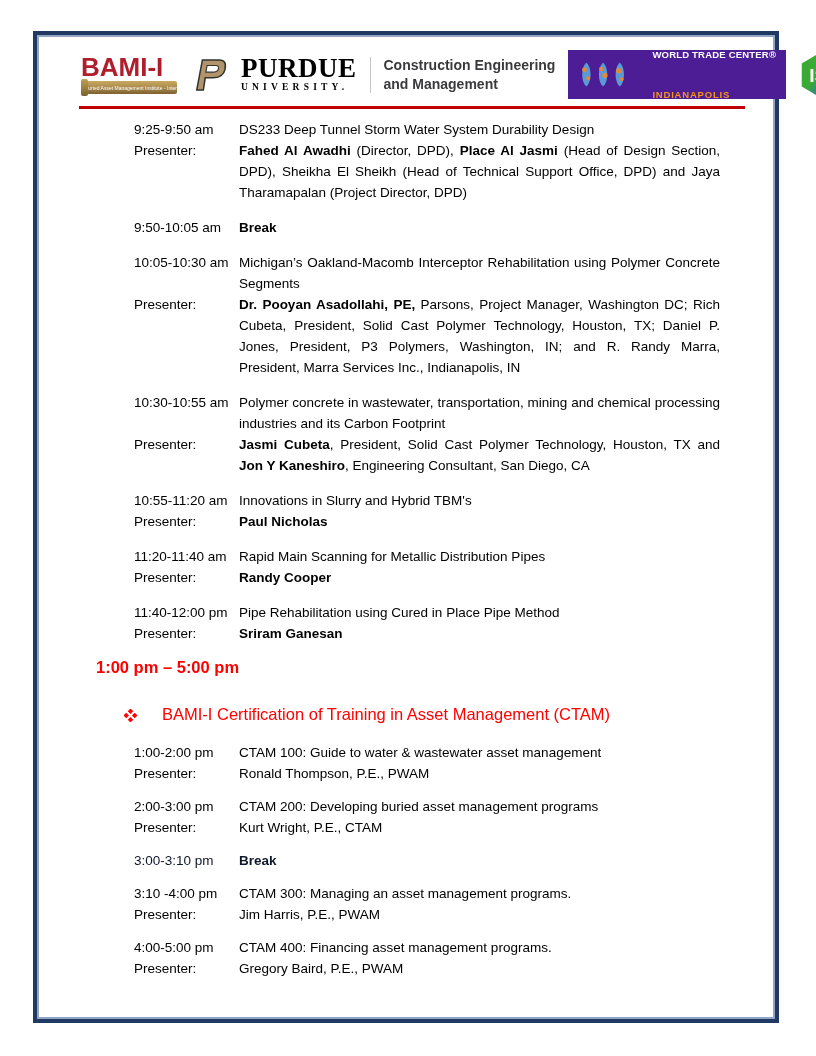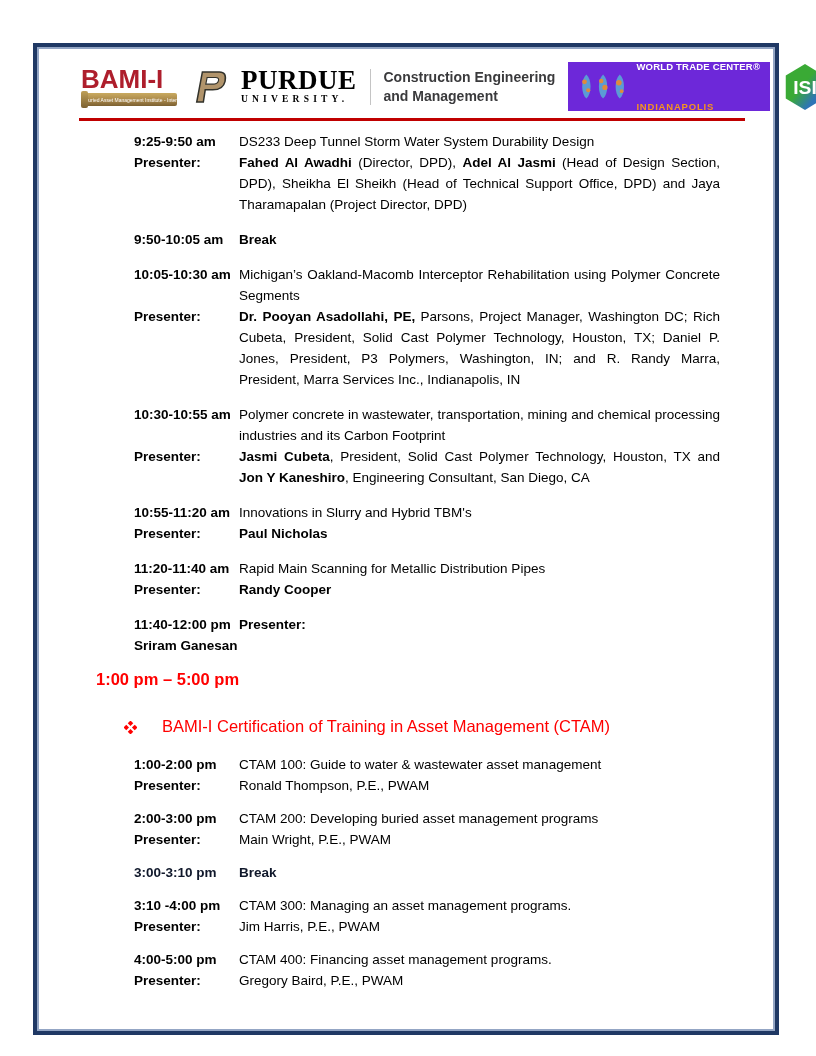--- a/index.html
+++ b/index.html
@@ -2,21 +2,21 @@
 <html><head>
 <meta charset="utf-8">
 <style>
   * { margin:0; padding:0; box-sizing:border-box; }
   html,body { background:#fff; }
   body {
     width:816px; height:1056px; position:relative; overflow:hidden;
     font-family:"Liberation Sans", sans-serif; color:#000;
   }
   .page-border {
-    position:absolute; left:33px; top:43px; width:746px; height:992px;
+    position:absolute; left:33px; top:31px; width:746px; height:992px;
     border:4px solid #1F3864;
     box-shadow: inset 0 0 0 2px #93A5C4;
     background:#fff;
   }
   
   .header { display:flex; align-items:center; padding:15px 28px 6px 44px; gap:13px; }
   .logo-bami { display:flex; flex-direction:column; width:96px; flex:none; }
   .bami-title { color:#AE1E2C; font-weight:800; font-size:26px; line-height:0.95; letter-spacing:0px; }
   .bami-bar {
     margin-top:2px; margin-left:4px; height:13px; position:relative;
@@ -27,35 +27,35 @@
     content:""; position:absolute; left:-4px; top:-2px; width:7px; height:17px;
     background:linear-gradient(180deg,#BFA057,#7C6131); border-radius:2px;
   }
   .bami-tagline { color:#fff; font-size:5px; white-space:nowrap; overflow:hidden; }
   .logo-purdue { display:flex; align-items:center; gap:13px; flex:none; }
   .purdue-p { width:38px; height:34px; flex:none; }
   .purdue-name { font-family:"Liberation Serif", serif; font-weight:bold; font-size:27px; line-height:0.82; letter-spacing:0.5px; color:#000; }
   .purdue-sub  { font-family:"Liberation Serif", serif; font-weight:bold; font-size:9.5px; letter-spacing:4.2px; margin-top:2px; color:#000; }
   .v-div { width:1px; height:36px; background:#C4C4C4; flex:none; }
   .cem { font-size:14px; font-weight:bold; color:#3A3A3C; line-height:1.3; flex:none; }
-  .logo-wtc { background:#6d28d9; height:49px; display:flex; align-items:center; gap:6px; padding:0 10px; flex:none; }
+  .logo-wtc { background:#4c1d95; height:49px; display:flex; align-items:center; gap:22px; padding:0 10px; flex:none; }
   .wtc-words { display:flex; flex-direction:column; line-height:1.2; }
   .wtc-line1 { color:#FFFFFF; font-weight:bold; font-size:9.5px; letter-spacing:0.2px; white-space:nowrap; }
   .wtc-line2 { color:#F7941E; font-weight:bold; font-size:9.5px; letter-spacing:0.8px;margin-top:28px; }
   .logo-iis { display:flex; align-items:center; gap:7px; margin-left:auto; flex:none; }
   .iis-hex { width:44px; height:48px; flex:none; }
   .iis-words { color:#1B75BC; font-weight:bold; font-size:11px; line-height:1.3; }
   .red-rule { height:3px; background:#C00000; margin:1px 30px 0 42px; }
   
   .main { padding-top:10px; }
   .schedule { margin:0 55px 0 97px; }
   .session { display:grid; grid-template-columns:105px 1fr; margin-bottom:14px; }
   .aft .session { margin-bottom:12px; }
   .cell { font-size:13.5px; line-height:21px; }
-  .time { font-weight:bold; }
+  .time { font-weight:normal; }
   .justify { text-align:justify; }
   .b { font-weight:bold; }
   .session.red .cell { color:#0f172a; }
   
   .h-times {
     color:#FF0000; font-weight:bold; font-size:16.5px;
     margin:6px 0 28px 59px;
   }
   .h-ctam {
     color:#FF0000; font-weight:normal; font-size:16.5px;
@@ -135,21 +135,21 @@
 
   <div class="red-rule"></div>
 
   <div class="main">
 
     <div class="schedule" id="morning-list">
         <div class="session">
           <div class="cell time">9:25-9:50 am</div>
           <div class="cell body"><span>DS233 Deep Tunnel Storm Water System Durability Design</span></div>
           <div class="cell time">Presenter:</div>
-          <div class="cell body justify"><span class="b">Fahed Al Awadhi</span><span> (Director, DPD), </span><span class="b">Adel Al Jasmi</span><span> (Head of Design Section, DPD), Sheikha El Sheikh (Head of Technical Support Office, DPD) and Jaya Tharamapalan (Project Director, DPD)</span></div>
+          <div class="cell body justify"><span class="b">Fahed Al Awadhi</span><span> (Director, DPD), </span><span class="b">Place Al Jasmi</span><span> (Head of Design Section, DPD), Sheikha El Sheikh (Head of Technical Support Office, DPD) and Jaya Tharamapalan (Project Director, DPD)</span></div>
         </div>
         <div class="session">
           <div class="cell time">9:50-10:05 am</div>
           <div class="cell body"><span class="b">Break</span></div>
         </div>
         <div class="session">
           <div class="cell time">10:05-10:30 am</div>
           <div class="cell body justify"><span>Michigan’s Oakland-Macomb Interceptor Rehabilitation using Polymer Concrete Segments</span></div>
           <div class="cell time">Presenter:</div>
           <div class="cell body justify"><span class="b">Dr. Pooyan Asadollahi, PE,</span><span> Parsons, Project Manager, Washington DC; Rich Cubeta, President, Solid Cast Polymer Technology, Houston, TX; Daniel P. Jones, President, P3 Polymers, Washington, IN; and R. Randy Marra, President, Marra Services Inc., Indianapolis, IN</span></div>
@@ -167,20 +167,21 @@
           <div class="cell body"><span class="b">Paul Nicholas</span></div>
         </div>
         <div class="session">
           <div class="cell time">11:20-11:40 am</div>
           <div class="cell body"><span>Rapid Main Scanning for Metallic Distribution Pipes</span></div>
           <div class="cell time">Presenter:</div>
           <div class="cell body"><span class="b">Randy Cooper</span></div>
         </div>
         <div class="session">
           <div class="cell time">11:40-12:00 pm</div>
+          <div class="cell body"><span>Pipe Rehabilitation using Cured in Place Pipe Method</span></div>
           <div class="cell time">Presenter:</div>
           <div class="cell body"><span class="b">Sriram Ganesan</span></div>
         </div>
       </div>
 
     <div class="h-times">1:00 pm – 5:00 pm</div>
 
     <div class="h-ctam">
       <span class="bullet-box">
         <svg width="13" height="13" viewBox="0 0 16 16">
@@ -199,21 +200,21 @@
         <div class="session">
           <div class="cell time">1:00-2:00 pm</div>
           <div class="cell body"><span>CTAM 100: Guide to water &amp; wastewater asset management</span></div>
           <div class="cell time">Presenter:</div>
           <div class="cell body"><span>Ronald Thompson, P.E., PWAM</span></div>
         </div>
         <div class="session">
           <div class="cell time">2:00-3:00 pm</div>
           <div class="cell body"><span>CTAM 200: Developing buried asset management programs</span></div>
           <div class="cell time">Presenter:</div>
-          <div class="cell body"><span>Main Wright, P.E., PWAM</span></div>
+          <div class="cell body"><span>Kurt Wright, P.E., CTAM</span></div>
         </div>
         <div class="session red">
           <div class="cell time">3:00-3:10 pm</div>
           <div class="cell body"><span class="b">Break</span></div>
         </div>
         <div class="session">
           <div class="cell time">3:10 -4:00 pm</div>
           <div class="cell body"><span>CTAM 300: Managing an asset management programs.</span></div>
           <div class="cell time">Presenter:</div>
           <div class="cell body"><span>Jim Harris, P.E., PWAM</span></div>

